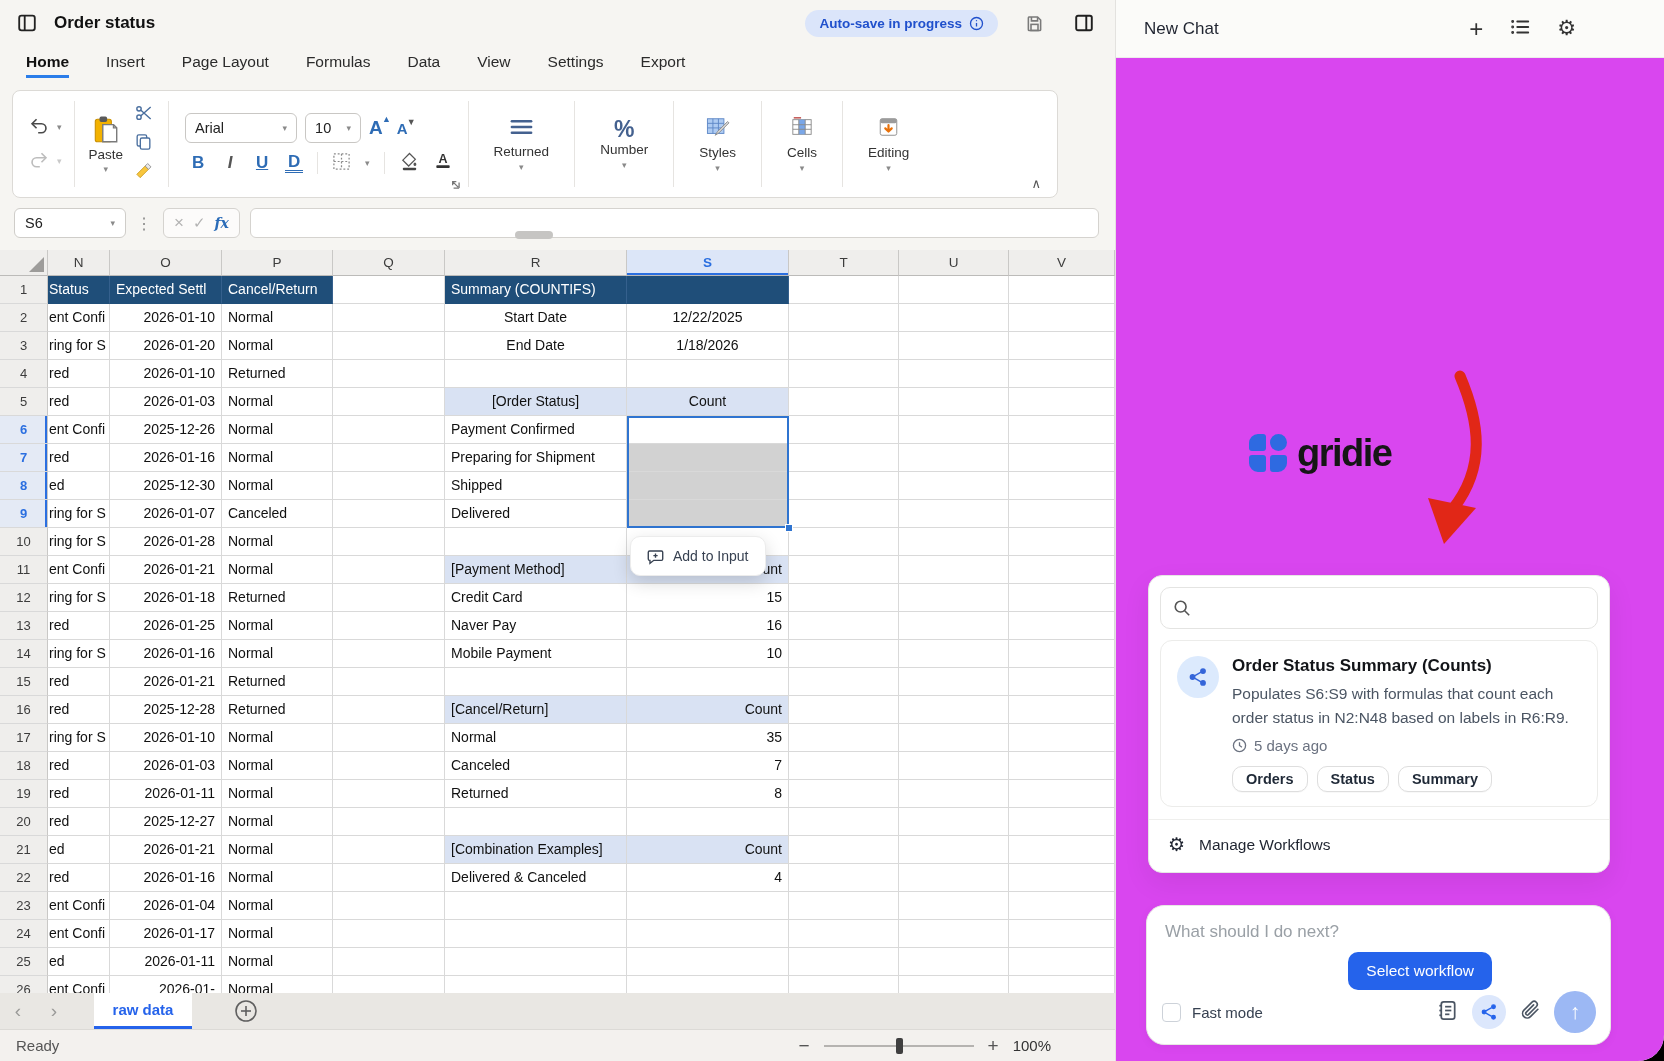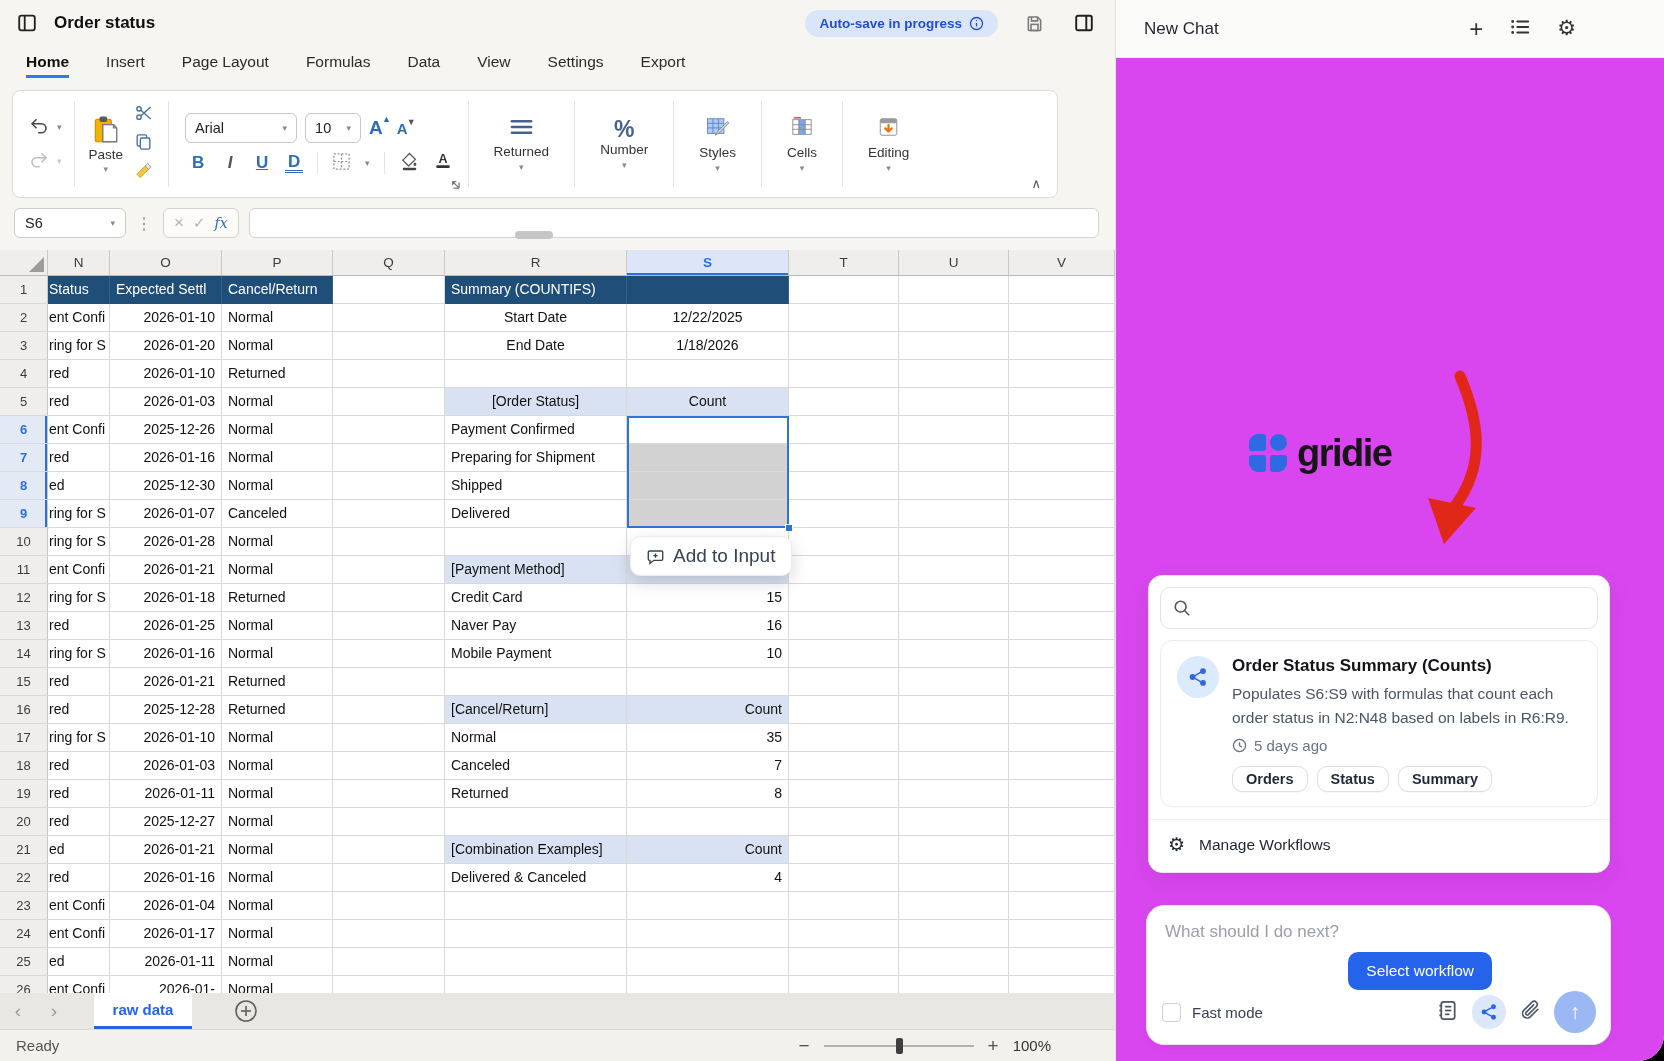--- a/index.html
+++ b/index.html
@@ -45,21 +45,21 @@
   .rgroup{display:flex;flex-direction:column;align-items:center;justify-content:center;gap:3px;padding:0 19px;}
   .rgroup .rlabel{font-size:13.5px;color:#333;}
   .collapse{position:absolute;right:16px;bottom:6px;color:#555;font-size:13px;}
   
   .fxrow{position:absolute;left:0;top:202px;width:1115px;height:42px;display:flex;align-items:center;padding:0 16px 0 14px;gap:10px;}
   .namebox{width:112px;height:30px;border:1px solid #cfcdc9;border-radius:6px;background:#fff;display:flex;
     align-items:center;justify-content:space-between;padding:0 10px;font-size:14.5px;}
   .dots{color:#8a8a8a;font-size:16px;letter-spacing:1px;}
   .fxbox{height:30px;border:1px solid #d5d3cf;border-radius:6px;background:#fcfbfa;display:flex;align-items:center;
     gap:9px;padding:0 10px;font-size:15px;color:#9a9a9a;}
-  .fxit{font-style:italic;font-family:"DejaVu Serif",serif;color:#2b6cb8;font-weight:400;font-size:14px;}
+  .fxit{font-style:italic;font-family:"DejaVu Serif",serif;color:#2b6cb8;font-weight:700;font-size:14px;}
   .fxinput{flex:1;height:30px;border:1px solid #d5d3cf;border-radius:6px;background:#fff;}
   .hthumb{position:absolute;left:515px;top:231px;width:38px;height:8px;border-radius:4px;background:#c6c5c3;}
   
   .grid{position:absolute;left:0;top:250px;width:1115px;height:743px;background:#fff;overflow:hidden;}
   .ghead{display:flex;height:26px;}
   .ghcell{background:#efeeec;border-right:1px solid #c9c8c6;border-bottom:1px solid #bcbbb9;font-size:13.5px;
     color:#3c3c3c;display:flex;align-items:center;justify-content:center;}
   .ghcell.selcol{background:#dce6f8;color:#2b6fe0;font-weight:700;box-shadow:inset 0 -2px 0 #2b6fe0;}
   .gcorner{position:relative;background:#efeeec;border-right:1px solid #c9c8c6;border-bottom:1px solid #bcbbb9;}
   .tri{position:absolute;right:3px;bottom:3px;width:0;height:0;border-bottom:15px solid #9d9c9a;border-left:15px solid transparent;}
@@ -71,21 +71,21 @@
     padding:0 6px;line-height:27px;white-space:nowrap;overflow:hidden;flex:none;}
   .gcell.clip{padding-left:1px;}
   .gcell.ar{text-align:right;}
   .gcell.ac{text-align:center;}
   .gcell.dark{background:#1f4e79;color:#fff;border-right-color:#35608d;border-bottom-color:#1f4e79;font-weight:500;}
   .gcell.section{background:#d9e2f3;}
   .gcell.selfill{background:#d2d2d2;}
   .selbox{position:absolute;left:627px;top:166px;width:162px;height:112px;border:2px solid #2f74d0;pointer-events:none;}
   .selhandle{position:absolute;left:785px;top:274px;width:8px;height:8px;background:#2f74d0;border:1px solid #fff;}
   .addpop{position:absolute;left:630px;top:286px;height:40px;background:#fff;border:1px solid #ececec;border-radius:10px;
-    box-shadow:0 6px 18px rgba(0,0,0,.16);display:flex;align-items:center;gap:9px;padding:0 16px;font-size:19px;color:#374151;}
+    box-shadow:0 6px 18px rgba(0,0,0,.16);display:flex;align-items:center;gap:9px;padding:0 16px;font-size:14px;color:#374151;}
   
   .tabbar{position:absolute;left:0;top:993px;width:1115px;height:36px;background:#e9e7e3;display:flex;align-items:center;}
   .tab-arrow{color:#9a9a98;font-size:19px;width:36px;text-align:center;}
   .sheettab{margin-left:22px;height:36px;min-width:98px;background:#fff;border-bottom:3px solid #2563eb;color:#2563eb;
     font-weight:700;font-size:15px;display:flex;align-items:center;justify-content:center;padding:0 14px;}
   .addsheet{margin-left:42px;display:flex;align-items:center;}
   .statusbar{position:absolute;left:0;top:1029px;width:1115px;height:32px;background:#f3f1ee;border-top:1px solid #dcdad6;
     display:flex;align-items:center;padding:0 64px 0 16px;font-size:15px;color:#555;}
   .zoomctl{margin-left:auto;display:flex;align-items:center;gap:14px;color:#555;}
   .ztrack{position:relative;width:150px;height:2px;background:#b5b3b0;}

